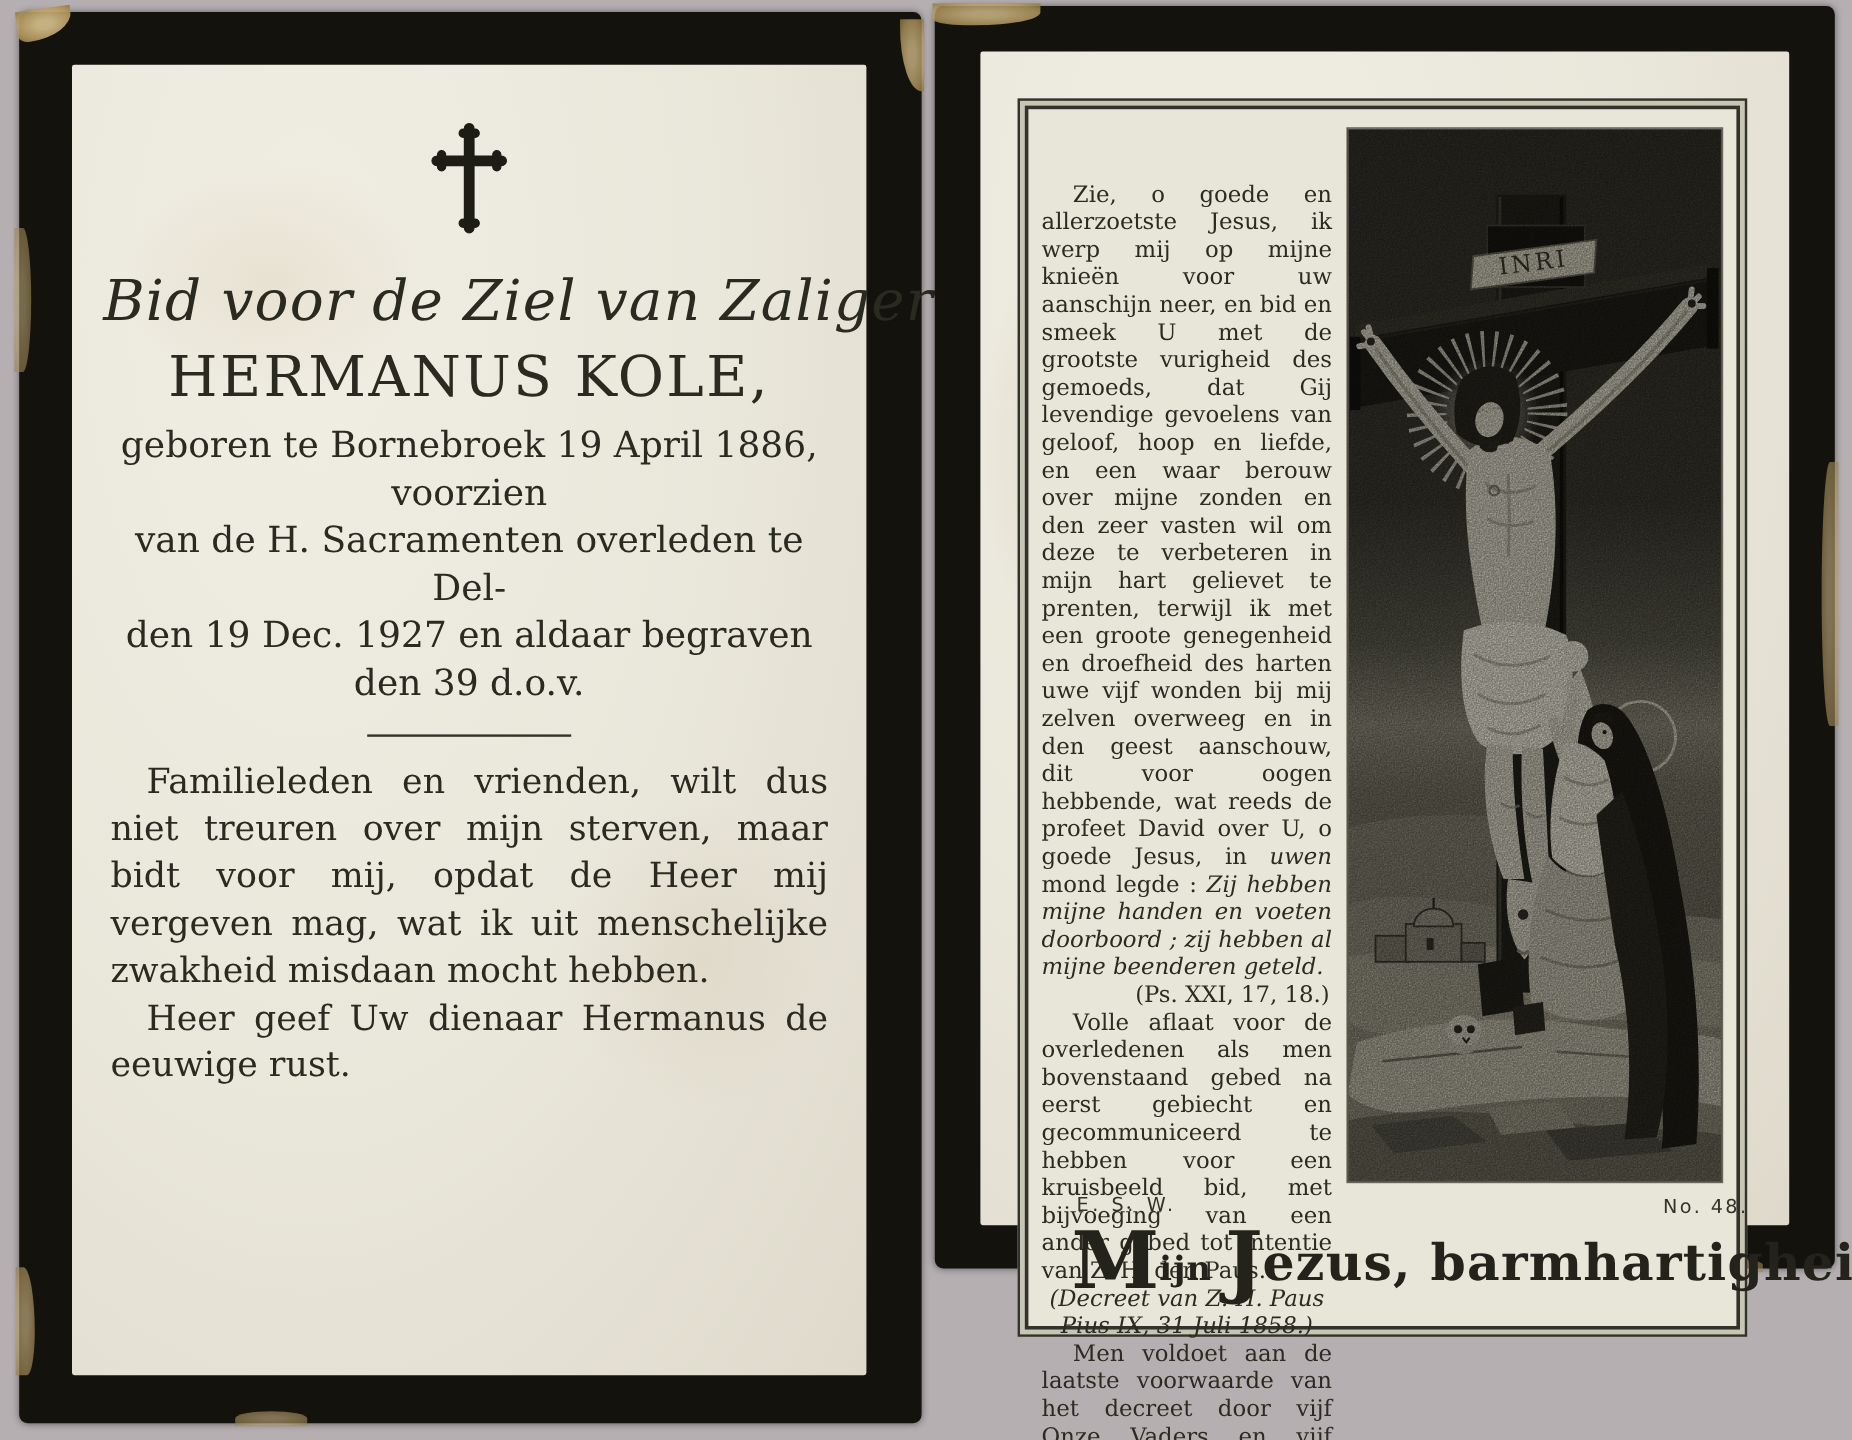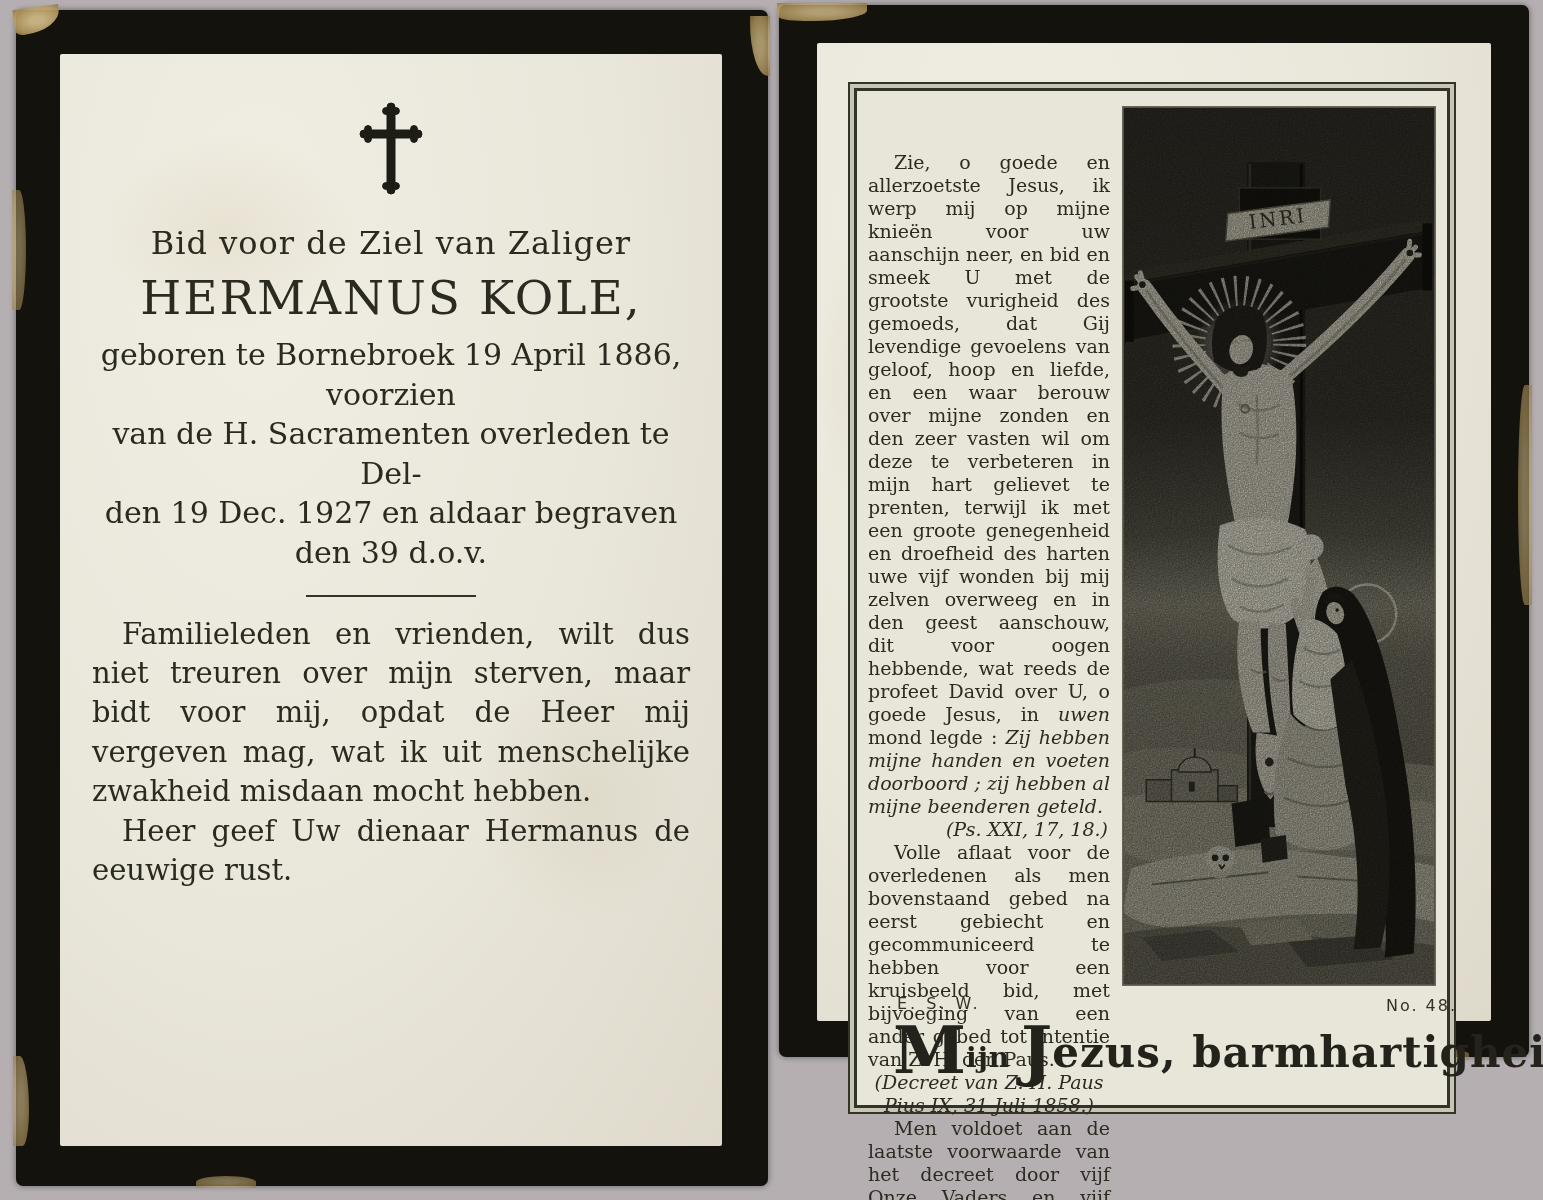--- a/index.html
+++ b/index.html
@@ -24,38 +24,38 @@
   .chip.c5{left:-4px;top:180px;width:14px;height:120px;border-radius:0 80% 80% 0;opacity:.5;}
   .chip.c6{right:-3px;top:380px;width:14px;height:220px;border-radius:70% 0 0 70%;opacity:.55;}
   .chip.c7{right:60px;bottom:-3px;width:80px;height:12px;border-radius:80% 80% 0 0;opacity:.5;}
   .chip.c8{left:-2px;top:-2px;width:90px;height:18px;border-radius:0 0 60% 30%;opacity:.8;}
 
   .stain{position:absolute;pointer-events:none;}
 
   
   #left-content{position:absolute;inset:0;padding:36px 26px 0 26px;text-align:center;}
   #cross-wrap{margin:8px auto 0 auto;width:70px;height:100px;}
-  #left-header{font-size:32px;letter-spacing:1px;margin-top:26px;white-space:nowrap;}
+  #left-header{font-style:italic;font-size:47px;letter-spacing:1px;margin-top:26px;white-space:nowrap;}
   #deceased-name{font-weight:normal;font-size:47px;letter-spacing:2px;margin-top:8px;white-space:nowrap;}
   .vitae{font-size:30px;line-height:1.32;}
   #vitae-block{margin-top:10px;}
   .rule{height:2px;background:#34332b;}
   #rule-1{width:170px;margin:22px auto 18px auto;}
   #left-body{text-align:justify;font-size:29px;line-height:1.36;padding:0 6px;}
   #left-body p{margin:0;text-indent:30px;}
 
   
   #frame-outer{position:absolute;left:31px;top:39px;width:608px;height:1032px;
                border:2px solid #34332b;background:#c7c5b4;padding:4px;box-sizing:border-box;}
   #frame-inner{width:100%;height:100%;border:3px solid #34332b;background:#e8e5d9;box-sizing:border-box;position:relative;}
 
   #prayer-col{position:absolute;left:11px;top:60px;width:242px;text-align:justify;
               font-size:19px;line-height:23px;color:#2c2b22;}
   #prayer-col p{margin:0;text-indent:26px;}
-  #psalm-ref{text-align:right;font-style:italic;padding-right:2px;}
+  #psalm-ref{text-align:right;padding-right:2px;}
   #decree-ref{text-align:center;font-style:italic;padding:0 4px;}
 
   #engraving{position:absolute;left:266px;top:16px;width:312px;height:878px;
              box-shadow:0 0 0 1px #6a675a;}
 
   #closing-line{position:absolute;left:36px;bottom:28px;width:540px;white-space:nowrap;color:#23221b;}
   .blk{font-weight:bold;font-family:"DejaVu Serif", serif;}
   .initial{font-size:66px;line-height:0;vertical-align:-6px;}
   #closing-text{font-size:28px;letter-spacing:1px;}
 

